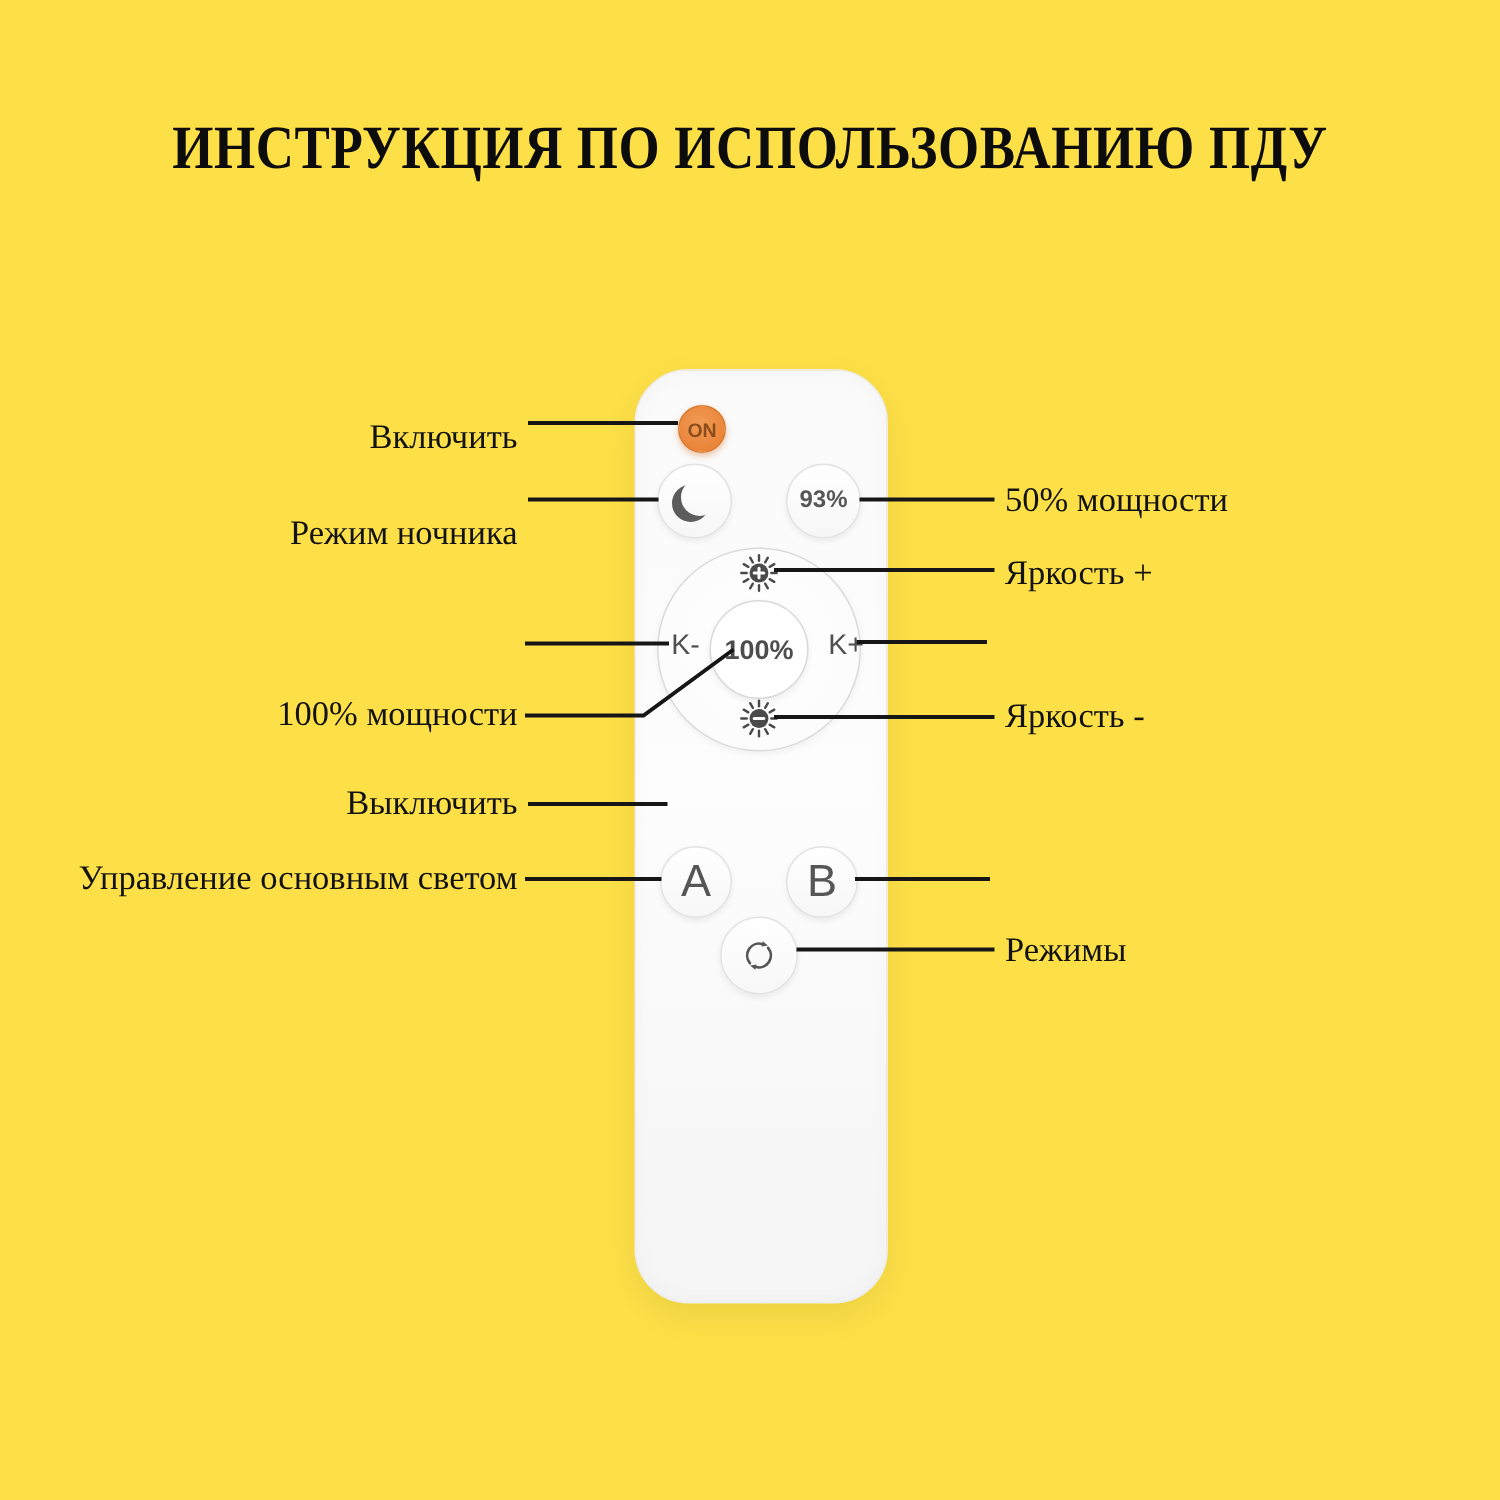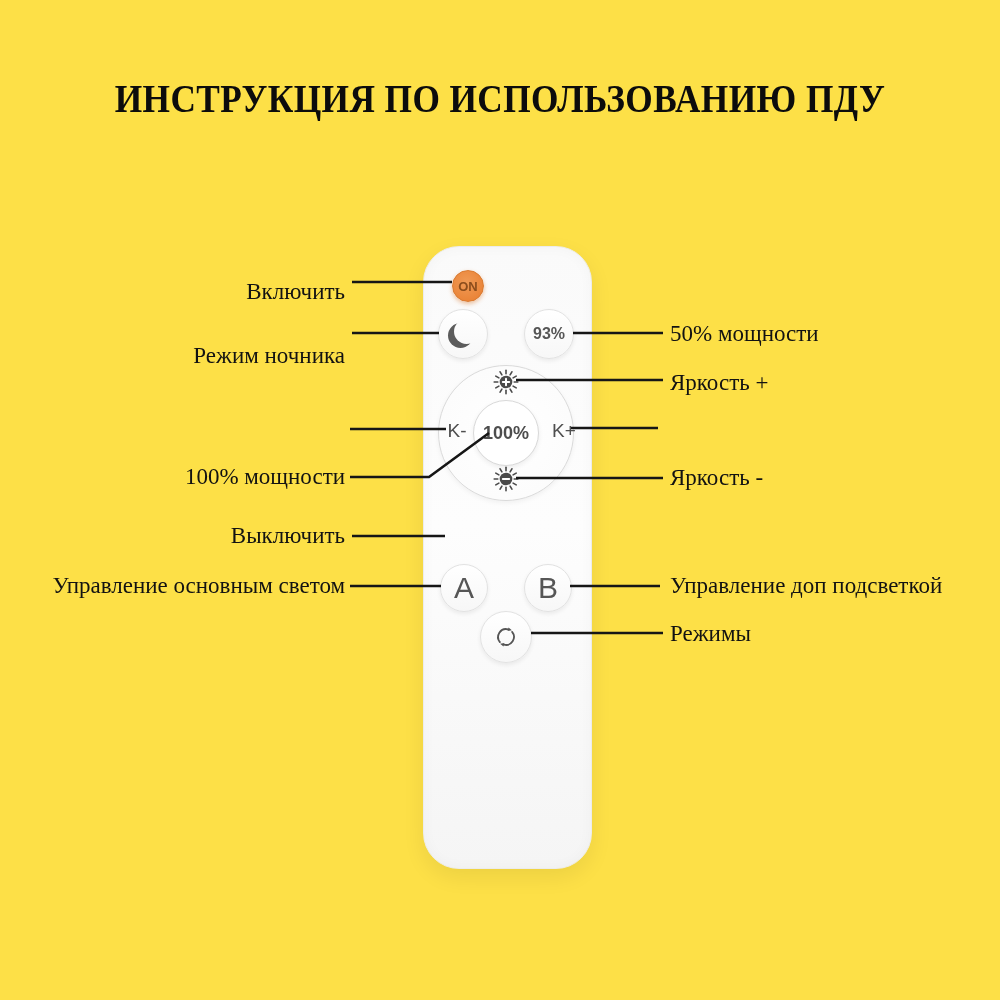--- a/index.html
+++ b/index.html
@@ -175,16 +175,15 @@
 
   <div class="ann left" style="top:291px;">Включить</div>
   <div class="ann left" style="top:333px;margin-top:22px;">Режим ночника</div>
   <div class="ann left" style="top:476px;">100% мощности</div>
   <div class="ann left" style="top:535px;">Выключить</div>
   <div class="ann left" style="top:585px;">Управление основным светом</div>
 
   <div class="ann right" style="top:333px;">50% мощности</div>
   <div class="ann right" style="top:382px;">Яркость +</div>
   <div class="ann right" style="top:477px;">Яркость -</div>
-  <div class="ann right" style="top:585px;">Управление доп подсветкой</div>
   <div class="ann right" style="top:633px;">Режимы</div>
 
 </div>
 
 </body></html>

